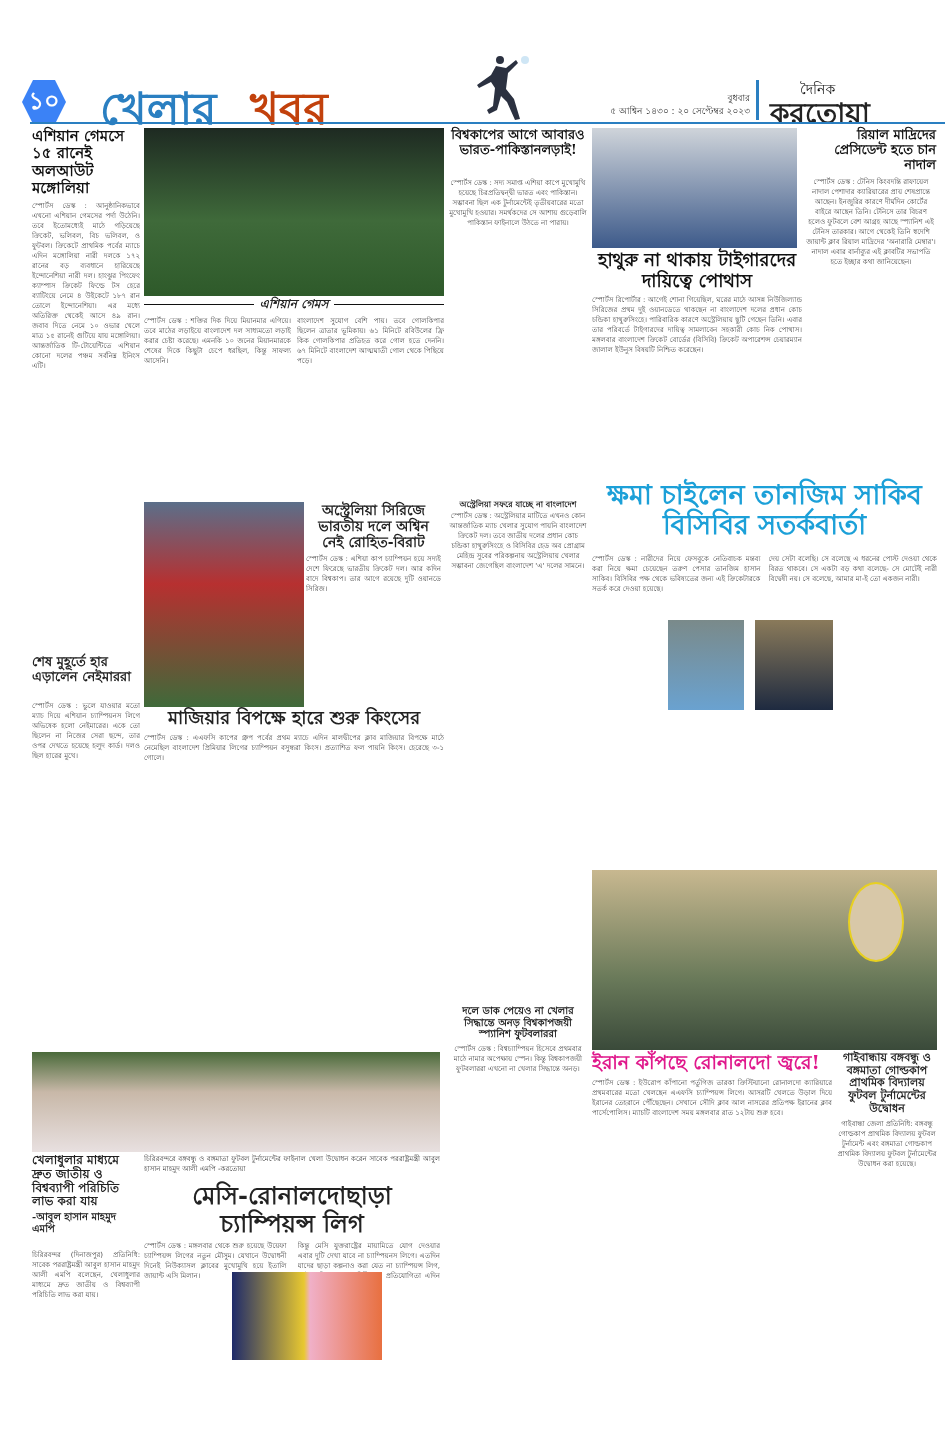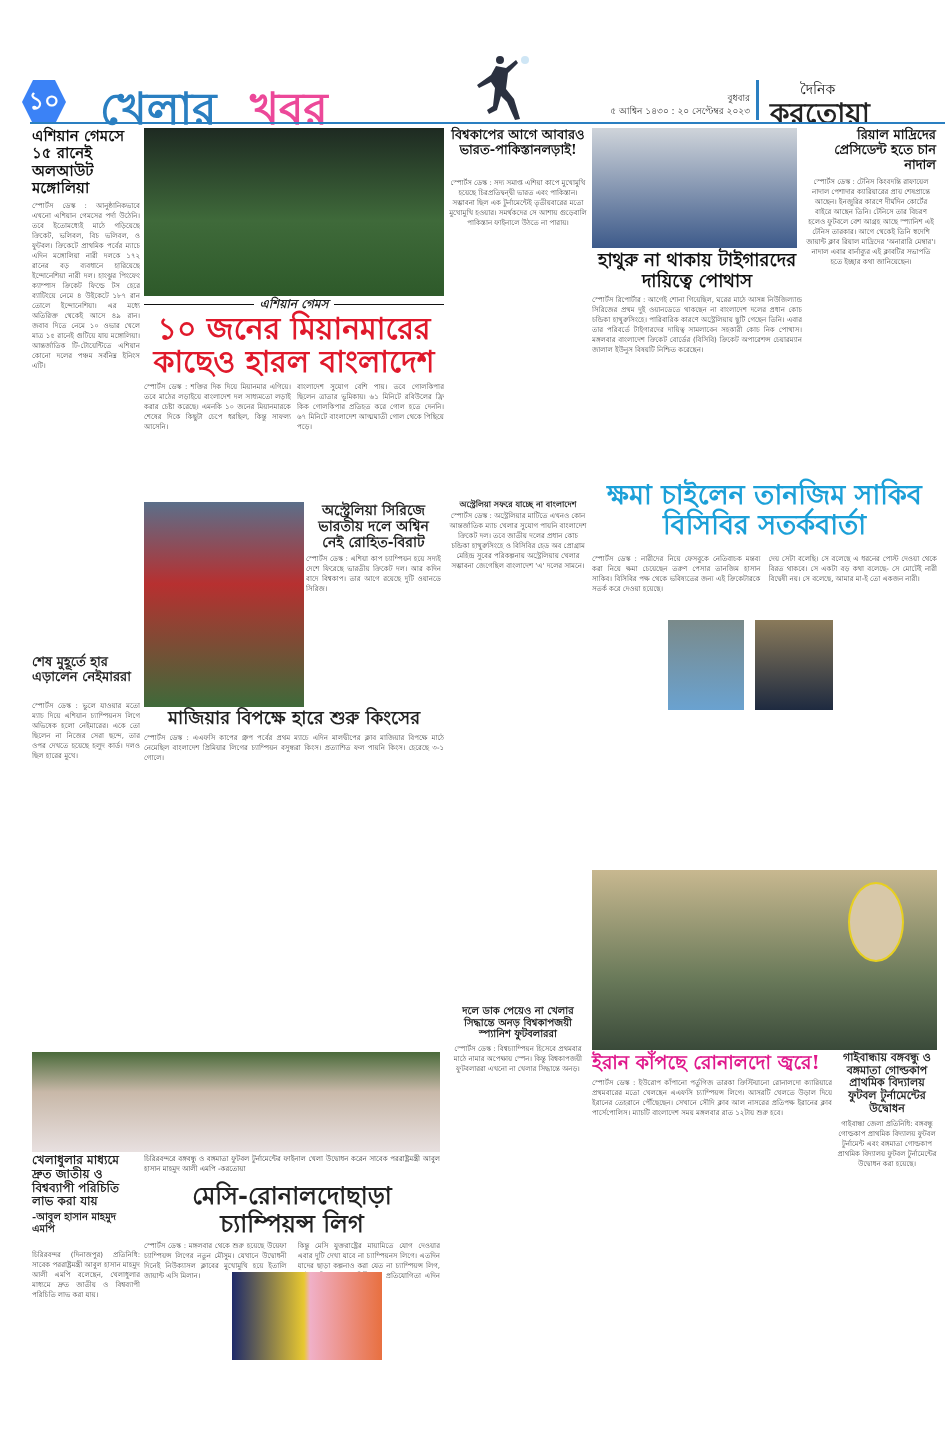--- a/index.html
+++ b/index.html
@@ -1,21 +1,21 @@
 <!DOCTYPE html>
 <html><head>
 <meta charset="utf-8">
 <style>
 *{box-sizing:border-box;margin:0;padding:0}
 body{width:945px;height:1452px;background:#fff;font-family:"DejaVu Sans",sans-serif;color:#222;position:relative;overflow:hidden}
 .abs{position:absolute}
 .masthead{left:0;top:0;width:945px;height:125px}
 .pgnum{left:22px;top:80px;width:44px;height:44px;background:#3b82f6;color:#fff;font-weight:bold;font-size:24px;display:flex;align-items:center;justify-content:center;clip-path:polygon(25% 0,75% 0,100% 50%,75% 100%,25% 100%,0 50%)}
 .logo1{left:100px;top:76px;font-size:44px;font-weight:bold;color:#2a7fc1;font-family:"DejaVu Serif",serif}
-.logo2{left:250px;top:76px;font-size:44px;font-weight:bold;color:#ec4899;font-family:"DejaVu Serif",serif}
+.logo2{left:250px;top:76px;font-size:44px;font-weight:bold;color:#c2410c;font-family:"DejaVu Serif",serif}
 .player{left:470px;top:52px;width:60px;height:70px}
 .daydate{left:600px;top:92px;width:150px;text-align:right;font-size:9px;line-height:13px;color:#333}
 .vbar{left:756px;top:80px;width:3px;height:40px;background:#2a7fc1}
 .np1{left:800px;top:78px;font-size:14px;font-weight:normal;color:#111}
 .np2{left:770px;top:92px;font-size:28px;font-weight:bold;color:#222;font-family:"DejaVu Serif",serif}
 .rule{left:30px;top:122px;width:915px;height:2px;background:#2a7fc1}
 .h{font-family:"DejaVu Serif",serif;font-weight:bold;line-height:1.15}
 .body{font-size:7px;line-height:10px;color:#444;text-align:justify;overflow:hidden}
 .img{background:#6b7a5a;overflow:hidden}
 .hline{height:1px;background:#555}
@@ -63,21 +63,20 @@
  <div class="h" style="font-size:13px;text-align:right;color:#111">রিয়াল মাদ্রিদের প্রেসিডেন্ট হতে চান নাদাল</div>
  <div class="body" style="height:280px;margin-top:4px;text-align:center">স্পোর্টস ডেস্ক : টেনিস কিংবদন্তি রাফায়েল নাদাল পেশাদার ক্যারিয়ারের প্রায় শেষপ্রান্তে আছেন। ইনজুরির কারণে দীর্ঘদিন কোর্টের বাইরে আছেন তিনি। টেনিসে তার বিচরণ হলেও ফুটবলে বেশ আগ্রহ আছে স্প্যানিশ এই টেনিস তারকার। আগে থেকেই তিনি স্বদেশি জায়ান্ট ক্লাব রিয়াল মাদ্রিদের 'অনারারি মেম্বার'। নাদাল এবার বার্নাব্যুর এই ক্লাবটির সভাপতি হতে ইচ্ছার কথা জানিয়েছেন।</div>
 </div>
 
 <div class="abs" style="left:144px;top:298px;width:300px;height:200px">
  <div style="display:flex;align-items:center;gap:6px">
   <div class="hline" style="flex:1;background:#111"></div>
   <div class="h" style="font-size:12px;font-style:italic">এশিয়ান গেমস</div>
   <div class="hline" style="flex:1;background:#111"></div>
  </div>
- <div class="h" style="font-size:30px;color:#e0192b;text-align:center;line-height:1.1">১০ জনের মিয়ানমারের কাছেও হারল বাংলাদেশ</div>
  <div style="display:flex;gap:6px;margin-top:4px">
   <div class="body" style="flex:1;height:60px">স্পোর্টস ডেস্ক : শক্তির দিক দিয়ে মিয়ানমার এগিয়ে। তবে মাঠের লড়াইয়ে বাংলাদেশ দল সাধ্যমতো লড়াই করার চেষ্টা করেছে। এমনকি ১০ জনের মিয়ানমারকে শেষের দিকে কিছুটা চেপে ধরছিল, কিন্তু সাফল্য আসেনি।</div>
   <div class="body" style="flex:1;height:60px">বাংলাদেশ সুযোগ বেশি পায়। তবে গোলকিপার ছিলেন ত্রাতার ভূমিকায়। ৬১ মিনিটে রবিউলের ফ্রি কিক গোলকিপার প্রতিহত করে গোল হতে দেননি। ৬৭ মিনিটে বাংলাদেশ আত্মঘাতী গোল থেকে পিছিয়ে পড়ে।</div>
  </div>
 </div>
 
 <div class="abs img" style="left:144px;top:502px;width:160px;height:205px;background:linear-gradient(#5b6f8a,#b73030 40%,#3f6a3a)"></div>
 <div class="abs" style="left:306px;top:502px;width:135px;height:400px">
  <div class="h" style="font-size:14px;text-align:center">অস্ট্রেলিয়া সিরিজে ভারতীয় দলে অশ্বিন নেই রোহিত-বিরাট</div>
  <div class="body" style="height:340px;margin-top:4px">স্পোর্টস ডেস্ক : এশিয়া কাপ চ্যাম্পিয়ন হয়ে সদ্যই দেশে ফিরেছে ভারতীয় ক্রিকেট দল। আর কদিন বাদে বিশ্বকাপ। তার আগে রয়েছে দুটি ওয়ানডে সিরিজ।</div>

